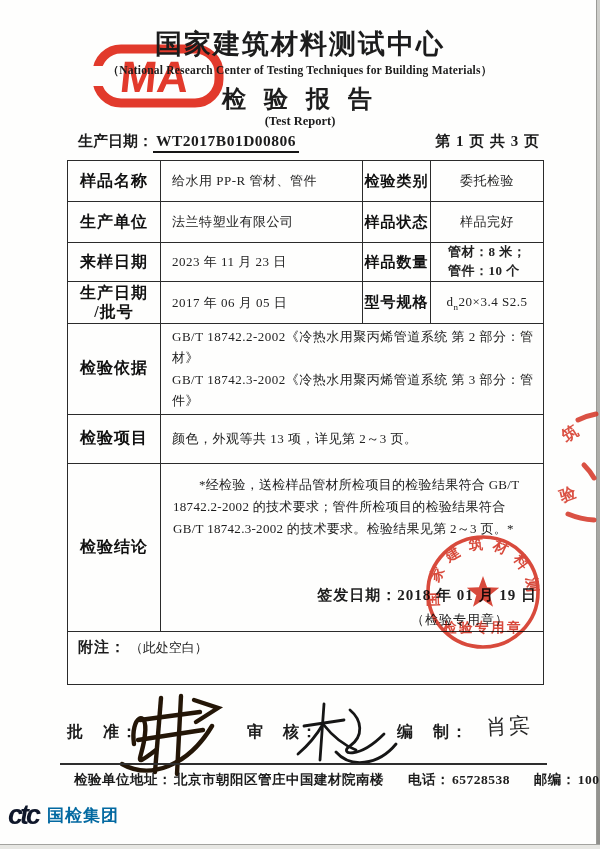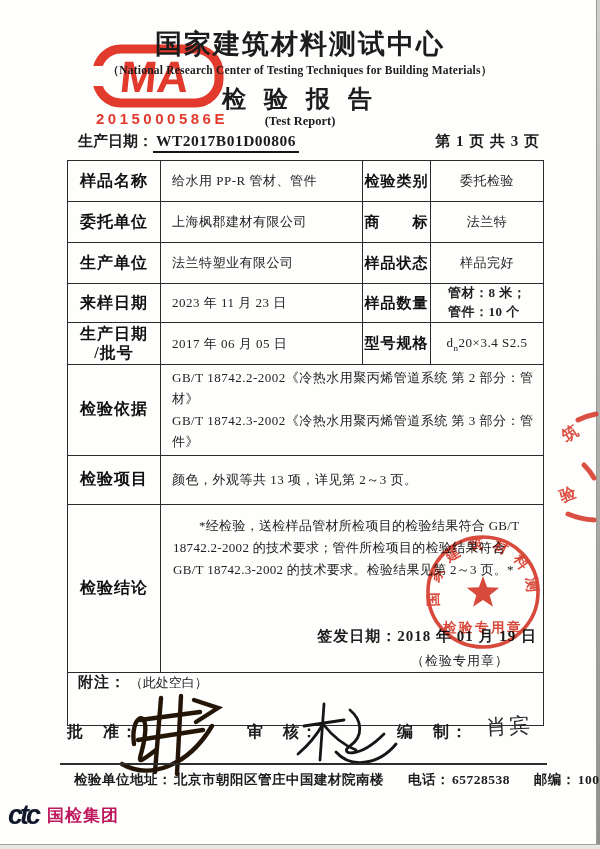--- a/index.html
+++ b/index.html
@@ -39,57 +39,56 @@
   td.val { font-size:13px; padding:2px 8px 2px 11px; color:#222; letter-spacing:.5px; }
   td.cval { font-size:13px; text-align:center; color:#222; letter-spacing:.5px; }
   .two-line { line-height:1.45; text-align:left; display:inline-block;font-weight:bold; }
   .lbl2 { line-height:1.15; }
   sub.dn { font-size:9px; }
   .basis-line { line-height:1.65; }
   .concl { vertical-align:top; position:relative; }
   .concl-text { padding:10px 8px 0 12px; font-size:13px; line-height:1.7; text-indent:2em; letter-spacing:.3px; }
   .sign-date { margin-top:46px; text-align:right; padding-right:6px; font-size:15px; font-weight:bold; letter-spacing:1px; }
   .seal-note { text-align:right; padding-right:34px; font-size:13px; margin-top:6px; letter-spacing:1px; }
-  .remark-cell { vertical-align:top; padding:0 10px; font-size:15px; }
+  .remark-cell { vertical-align:top; padding:6px 10px; font-size:15px; }
   .remark-lbl { font-weight:bold; letter-spacing:1px; }
   .remark-val { font-size:13px; }
 
   
   .sig-label { position:absolute; font-size:16px; font-weight:bold; letter-spacing:2px; }
   .compile-name { position:absolute; left:486px; top:712px; font-size:21px; color:#262626;
     transform:rotate(-3deg); letter-spacing:2px; }
   .rule { position:absolute; left:60px; top:763px; width:487px; height:2.2px; background:#2e2e2e; }
   .addr { position:absolute; left:74px; top:771px; font-size:13.5px; font-weight:bold; letter-spacing:.5px; white-space:nowrap; }
   .addr span { margin-right:2px; }
   .gap { display:inline-block; width:16px; }
 
   .ctc { position:absolute; left:8px; top:802px; display:flex; align-items:center; }
   .ctc-mark { font-family:"Liberation Sans",sans-serif; font-weight:bold; font-style:italic;
     font-size:27px; color:#0f172a; letter-spacing:-3px; line-height:1; }
   .ctc-name { font-family:"Liberation Sans",sans-serif; font-weight:bold; font-size:17px;
-    color:#be185d; margin-left:9px; letter-spacing:1px; }
+    color:#0369a1; margin-left:9px; letter-spacing:1px; }
 
   .stamp, .edge-stamp, .sig-svg { position:absolute; pointer-events:none; }
   .stamp { left:421px; top:530px; mix-blend-mode:multiply; opacity:.92; }
   .edge-stamp { left:554px; top:410px; opacity:.88; }
 </style>
 </head>
 <body>
 
 <div class="page">
 
   <div class="edge-right"></div>
   <div class="edge-bottom"></div>
 
   <svg class="cma" width="132" height="64" viewBox="0 0 132 64">
     <rect x="5" y="5" width="122" height="54" rx="24" ry="24" fill="none" stroke="#e23a2c" stroke-width="9"></rect>
     <rect x="0" y="22" width="12" height="20" fill="#fefefd"></rect>
     <text x="66" y="48" text-anchor="middle" font-family="Liberation Sans, sans-serif" font-size="44" font-weight="bold" fill="#e23a2c" transform="skewX(-6)">MA</text>
   </svg>
-  <div class="cma-num">2015000586E</div>
 
   <div class="hdr org-cn" style="position:absolute;">国家建筑材料测试中心</div>
   <div class="hdr org-en" style="position:absolute;">（National Research Center of Testing Techniques for Building Materials）</div>
   <div class="hdr rep-cn" style="position:absolute;">检 验 报 告</div>
   <div class="hdr rep-en" style="position:absolute;">(Test Report)</div>
 
   <div class="center-row">
     <span>生产日期：</span>
     <span class="center-no-val">WT2017B01D00806</span>
     <span class="page-info">第 1 页  共 3 页</span>
@@ -103,26 +102,20 @@
         <col style="width:113px">
       </colgroup>
     <tbody>
         <tr style="height:41px">
       <td class="lbl">样品名称</td>
       <td class="val">给水用 PP-R 管材、管件</td>
       <td class="lbl" style="font-size:15px">检验类别</td>
       <td class="cval">委托检验</td>
     </tr>
     <tr style="height:41px">
-      <td class="lbl">委托单位</td>
-      <td class="val">上海枫郡建材有限公司</td>
-      <td class="lbl" style="font-size:15px">商　　标</td>
-      <td class="cval">法兰特</td>
-    </tr>
-    <tr style="height:41px">
       <td class="lbl">生产单位</td>
       <td class="val">法兰特塑业有限公司</td>
       <td class="lbl" style="font-size:15px">样品状态</td>
       <td class="cval">样品完好</td>
     </tr>
     <tr style="height:39px">
       <td class="lbl">来样日期</td>
       <td class="val">2023 年 11 月 23 日</td>
       <td class="lbl" style="font-size:15px">样品数量</td>
       <td class="cval">

